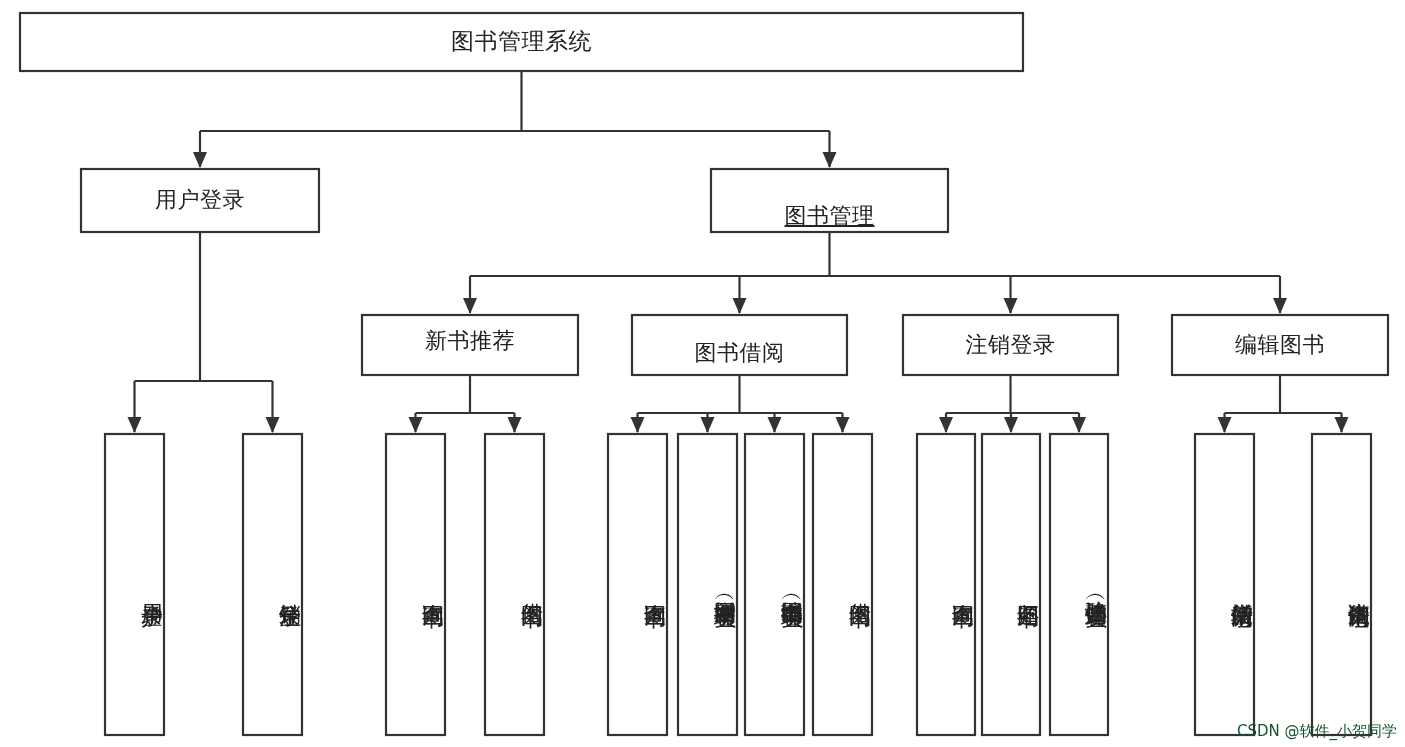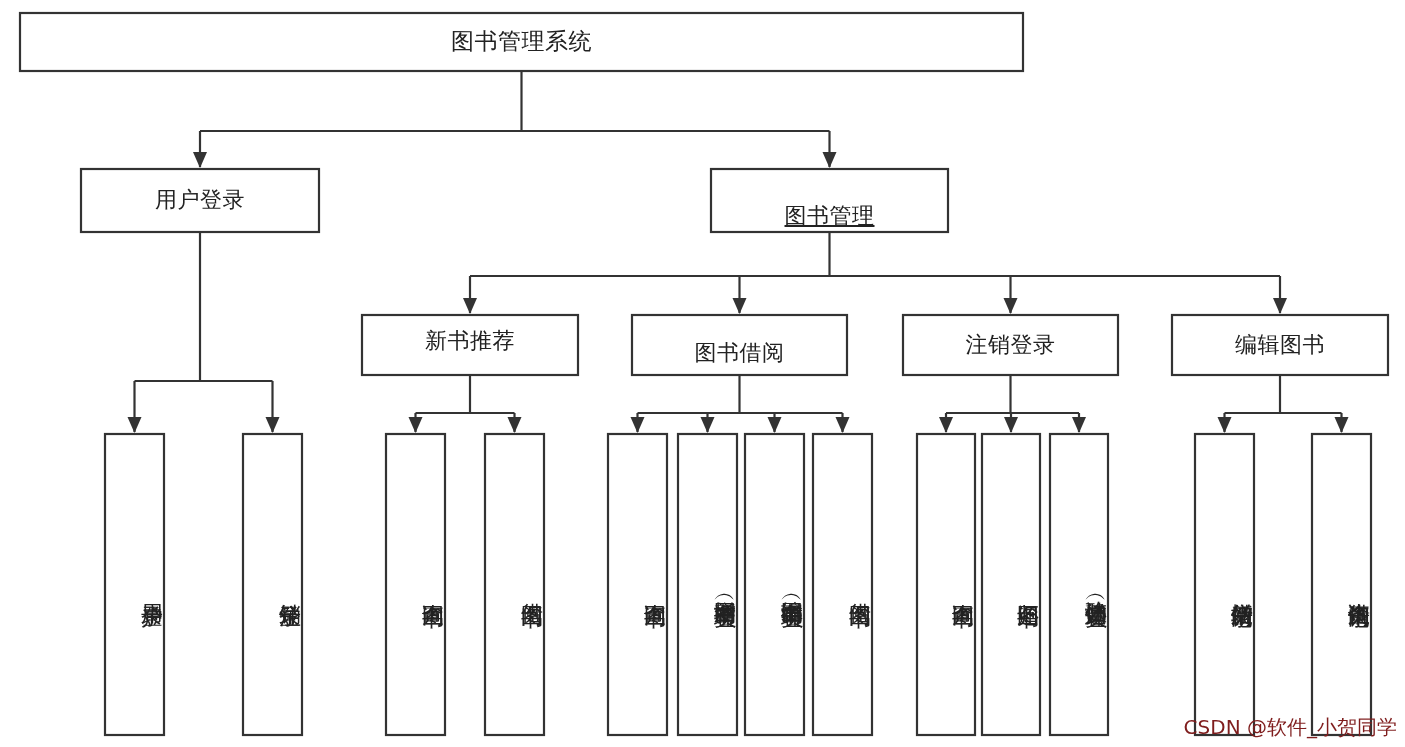--- a/index.html
+++ b/index.html
@@ -66,22 +66,22 @@
     align-items: flex-start;
     justify-content: center;
     padding-top: 6px;
     box-sizing: border-box;
     letter-spacing: 1px;
   }
   .watermark {
     position: absolute;
     right: 8px;
     bottom: 6px;
-    font-size: 20px;
-    color: #7f1d1d;
+    font-size: 15px;
+    color: #14532d;
     font-family: "DejaVu Sans", "Liberation Sans", sans-serif;
     white-space: nowrap;
   }
 </style>
 </head>
 <body>
 
 <div id="diagram-root">
 
   <svg id="flow-svg" viewBox="0 0 1405 747">

